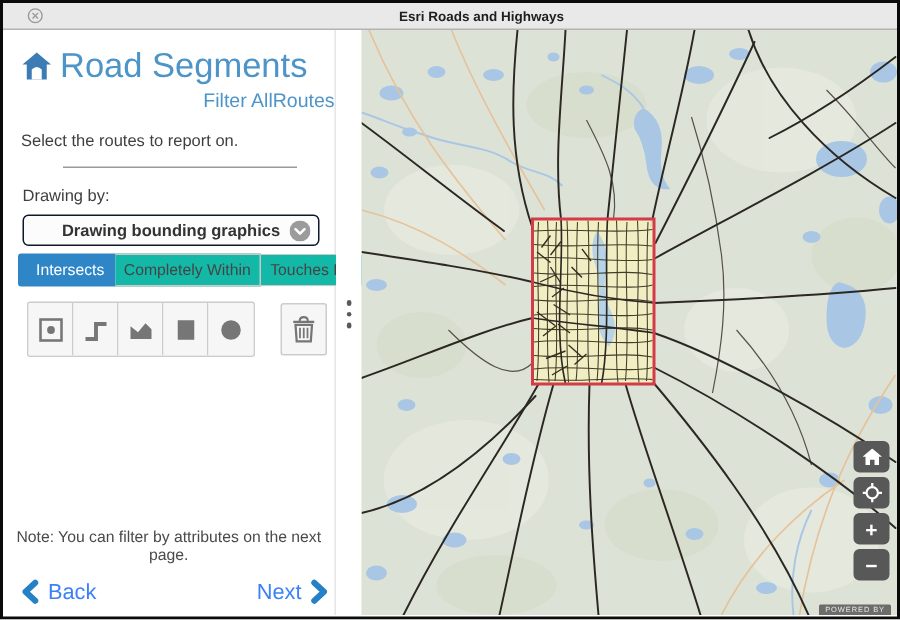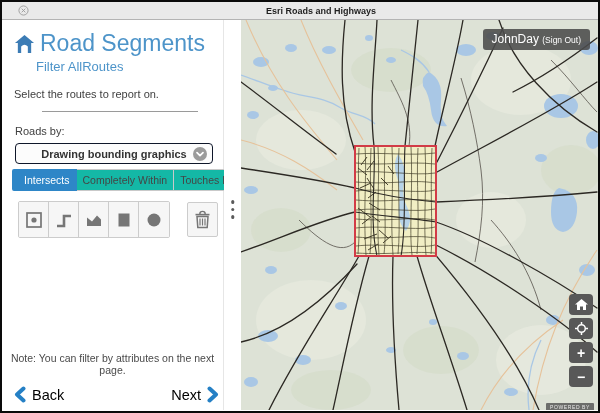--- a/index.html
+++ b/index.html
@@ -15,21 +15,21 @@
   .title{font-size:9px;font-weight:bold;color:#1f1f1f;padding-left:42px;}
   
   .bodyrow{display:flex;height:390px;}
   .panel{width:222px;background:#fff;position:relative;border-right:1px solid #e6e6e6;flex:none;}
   .gutter{width:17px;background:#fff;position:relative;flex:none;cursor:col-resize;}
   .dots{position:absolute;top:176px;left:50%;transform:translateX(-50%);}
   .dots i{display:block;width:3.5px;height:3.5px;border-radius:50%;background:#5a5a5a;margin:4px 0;}
   
   .panel-header{margin:13px 0 0 12px;display:flex;align-items:flex-end;gap:5px;}
   .panel-title{font-size:23px;color:#4d94c9;line-height:21px;}
-  .subtitle{margin:5px 0 0 34px;font-size:13px;color:#4d94c9;cursor:pointer;}
+  .subtitle{margin:5px 0 0 34px;font-size:13px;color:#4d94c9;cursor:pointer;text-align:right;}
   .desc{margin:14px 0 0 12px;font-size:11px;color:#3f3f3f;}
   .divider{border:none;border-top:1px solid #9a9a9a;margin:11px 0 0 40px;width:156px;}
   .filter-label{margin:13px 0 6px 13px;font-size:11px;color:#3f3f3f;}
   .dropdown{margin:0 10px 0 13px;height:21px;border:1px solid #0f172a;border-radius:4px;background:#fcfcfc;
     display:flex;align-items:center;justify-content:center;position:relative;cursor:pointer;}
   .dropdown-value{font-size:11px;font-weight:bold;color:#333;}
   .dropdown-chevron{position:absolute;right:5px;top:3px;line-height:0;}
   .tabs{display:flex;margin:5px 0 0 10px;}
   .tab{font-size:10.5px;color:#454545;background:#14b8a6;border:1px solid #c9c9c9;border-left:none;
     padding:4px 6px;white-space:nowrap;cursor:pointer;}
@@ -38,21 +38,21 @@
   .tab.active{background:#2e86c7;border-color:#2e86c7;color:#fff;}
   .tools{margin:10px 0 0 16px;display:flex;align-items:center;}
   .tool-group{display:flex;border:1px solid #cccccc;border-radius:2px;overflow:hidden;}
   .tool-btn{width:30px;height:35px;background:#f6f6f6;border:none;border-right:1px solid #cccccc;
     display:flex;align-items:center;justify-content:center;padding:0;cursor:pointer;}
   .tool-btn:last-child{border-right:none;}
   .trash-btn{margin-left:17px;width:31px;height:35px;background:#f6f6f6;border:1px solid #cccccc;
     border-radius:2px;display:flex;align-items:center;justify-content:center;padding:0;cursor:pointer;}
   .note{position:absolute;bottom:34px;left:0;right:0;text-align:center;font-size:10.5px;color:#4a4a4a;}
   .pfooter{position:absolute;bottom:7px;left:12px;right:4px;display:flex;justify-content:space-between;align-items:center;}
-  .navbtn{display:flex;align-items:center;gap:6px;font-size:14.5px;color:#000000;cursor:pointer;}
+  .navbtn{display:flex;align-items:center;gap:6px;font-size:14.5px;color:#3b82f6;cursor:pointer;}
   
   .map{flex:1;position:relative;overflow:hidden;background:#dde2d6;}
   .basemap{position:absolute;inset:0;width:100%;height:100%;display:block;}
   .user-btn{position:absolute;top:9px;right:8px;background:rgba(75,75,75,.88);color:#fff;border-radius:3px;
     padding:3px 9px 4px;font-size:12px;cursor:pointer;white-space:nowrap;}
   .user-btn .small{font-size:8.5px;}
   .map-controls{position:absolute;right:5px;bottom:23px;display:flex;flex-direction:column;}
   .ctrl-btn{width:24px;height:21px;background:#585858;border:none;border-radius:4px;color:#fff;
     display:flex;align-items:center;justify-content:center;font-size:14px;font-weight:bold;
     margin-top:3px;padding:0;cursor:pointer;line-height:0;font-family:"Liberation Sans",sans-serif;}
@@ -86,21 +86,21 @@
           <svg width="21" height="20" viewBox="0 0 22 21">
               <path d="M11 1 L21 9.5 H18 V20 H4 V9.5 H1 Z" fill="#3c7cb5"></path>
               <path d="M7.5 20 V13 q3.5,-3.5 7,0 V20 Z" fill="#fff"></path>
             </svg>
         </span>
         <span class="panel-title">Road Segments</span>
       </div>
       <div class="subtitle">Filter AllRoutes</div>
       <div class="desc">Select the routes to report on.</div>
       <hr class="divider">
-      <div class="filter-label">Roads by:</div>
+      <div class="filter-label">Drawing by:</div>
 
       <div class="dropdown">
         <span class="dropdown-value">Drawing bounding graphics</span>
         <span class="dropdown-chevron">
           <svg width="14" height="14" viewBox="0 0 14 14">
               <circle cx="7" cy="7" r="7" fill="#9b9b9b"></circle>
               <path d="M4 5.7l3 3 3-3" stroke="#fff" stroke-width="1.7" fill="none" stroke-linecap="round" stroke-linejoin="round"></path>
             </svg>
         </span>
       </div>
@@ -321,24 +321,20 @@
         <g stroke="#2b2823" stroke-width="1.1" fill="none" clip-path="url(#selclip)">
           <path d="M133,126 C135,160 128,200 136,236"></path>
           <path d="M164,126 C162,160 166,205 160,236"></path>
           <path d="M114,168 C140,175 170,180 195,182"></path>
           <path d="M114,192 C140,196 170,198 195,202"></path>
         </g>
 
         <rect x="114" y="126" width="81" height="110" fill="none" stroke="#d23b47" stroke-width="2"></rect>
       </svg>
 
-      <div class="user-btn">
-        <span>JohnDay</span>
-        <span class="small">(Sign Out)</span>
-      </div>
 
       <div class="map-controls">
         <button class="ctrl-btn">
           <span style="line-height:0;"><svg width="13" height="11" viewBox="0 0 13 11">
                 <path d="M6.5 0 L13 5.5 H11 V11 H8 V7.5 H5 V11 H2 V5.5 H0 Z" fill="#fff"></path>
               </svg></span>
         </button>
         <button class="ctrl-btn">
           <span style="line-height:0;"><svg width="13" height="13" viewBox="0 0 13 13">
                 <circle cx="6.5" cy="6.5" r="3.8" fill="none" stroke="#fff" stroke-width="1.5"></circle>

